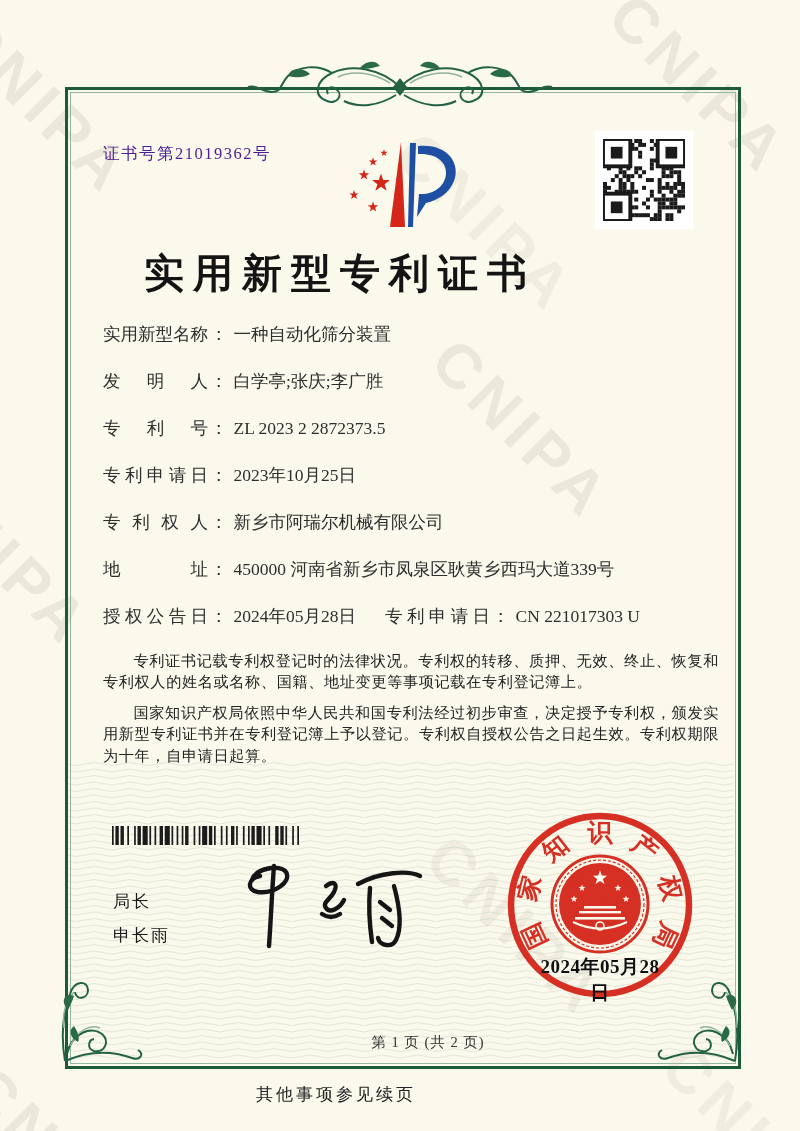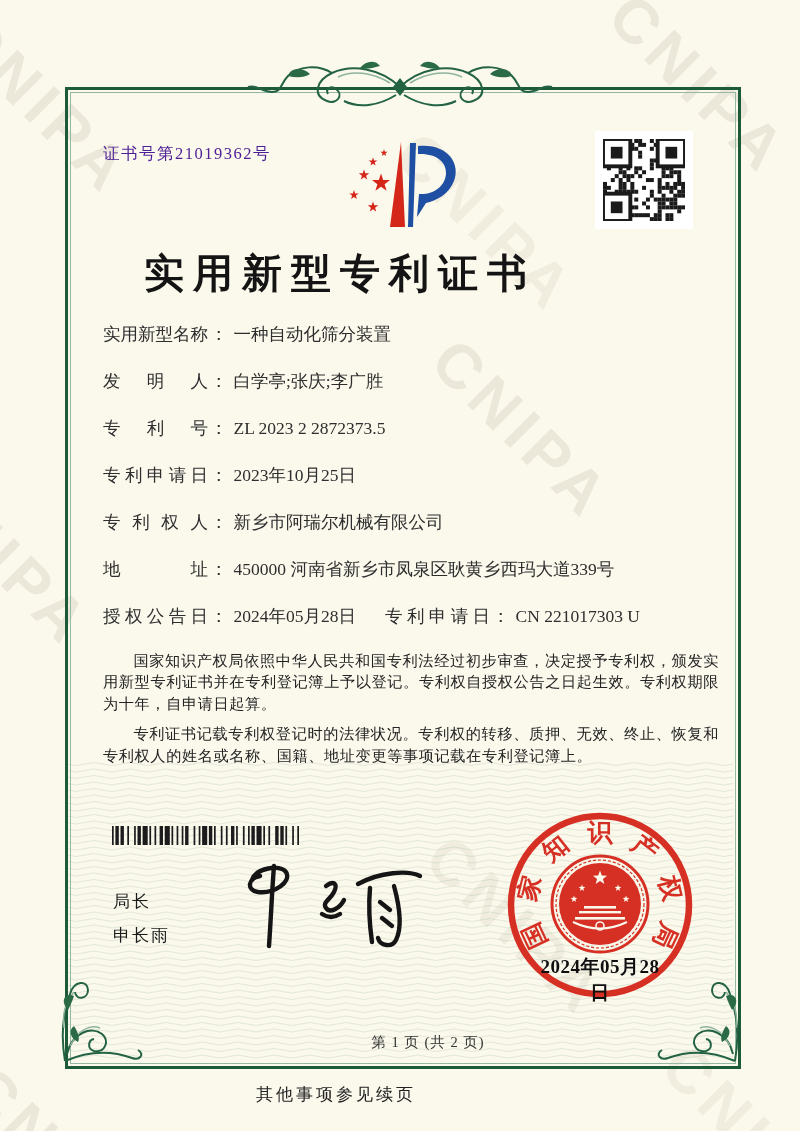--- a/index.html
+++ b/index.html
@@ -315,22 +315,22 @@
     <span class="flabel">地址</span><span class="fsep">：</span><span>450000 河南省新乡市凤泉区耿黄乡西玛大道339号</span>
   </div>
   <div class="frow" style="top:604px;">
     <span class="flabel">授权公告日</span><span class="fsep">：</span><span>2024年05月28日</span>
     <span class="fgroup2">
       <span class="flabel">专利申请日</span><span class="fsep">：</span><span>CN 221017303 U</span>
     </span>
   </div>
 
   <div class="body-text">
+    <p>专利证书记载专利权登记时的法律状况。专利权的转移、质押、无效、终止、恢复和专利权人的姓名或名称、国籍、地址变更等事项记载在专利登记簿上。</p>
     <p>国家知识产权局依照中华人民共和国专利法经过初步审查，决定授予专利权，颁发实用新型专利证书并在专利登记簿上予以登记。专利权自授权公告之日起生效。专利权期限为十年，自申请日起算。</p>
-    <p>专利证书记载专利权登记时的法律状况。专利权的转移、质押、无效、终止、恢复和专利权人的姓名或名称、国籍、地址变更等事项记载在专利登记簿上。</p>
   </div>
 
   <svg id="barcode" class="abs" style="left:112px;top:826px;z-index:6;" width="212" height="19">
       <rect x="0.0" y="0" width="1.7" height="19" fill="#1c1c1c"></rect>
       <rect x="3.4" y="0" width="3.4" height="19" fill="#1c1c1c"></rect>
       <rect x="8.5" y="0" width="3.4" height="19" fill="#1c1c1c"></rect>
       <rect x="15.3" y="0" width="1.7" height="19" fill="#1c1c1c"></rect>
       <rect x="22.1" y="0" width="1.7" height="19" fill="#1c1c1c"></rect>
       <rect x="25.5" y="0" width="3.4" height="19" fill="#1c1c1c"></rect>
       <rect x="30.6" y="0" width="5.1" height="19" fill="#1c1c1c"></rect>

